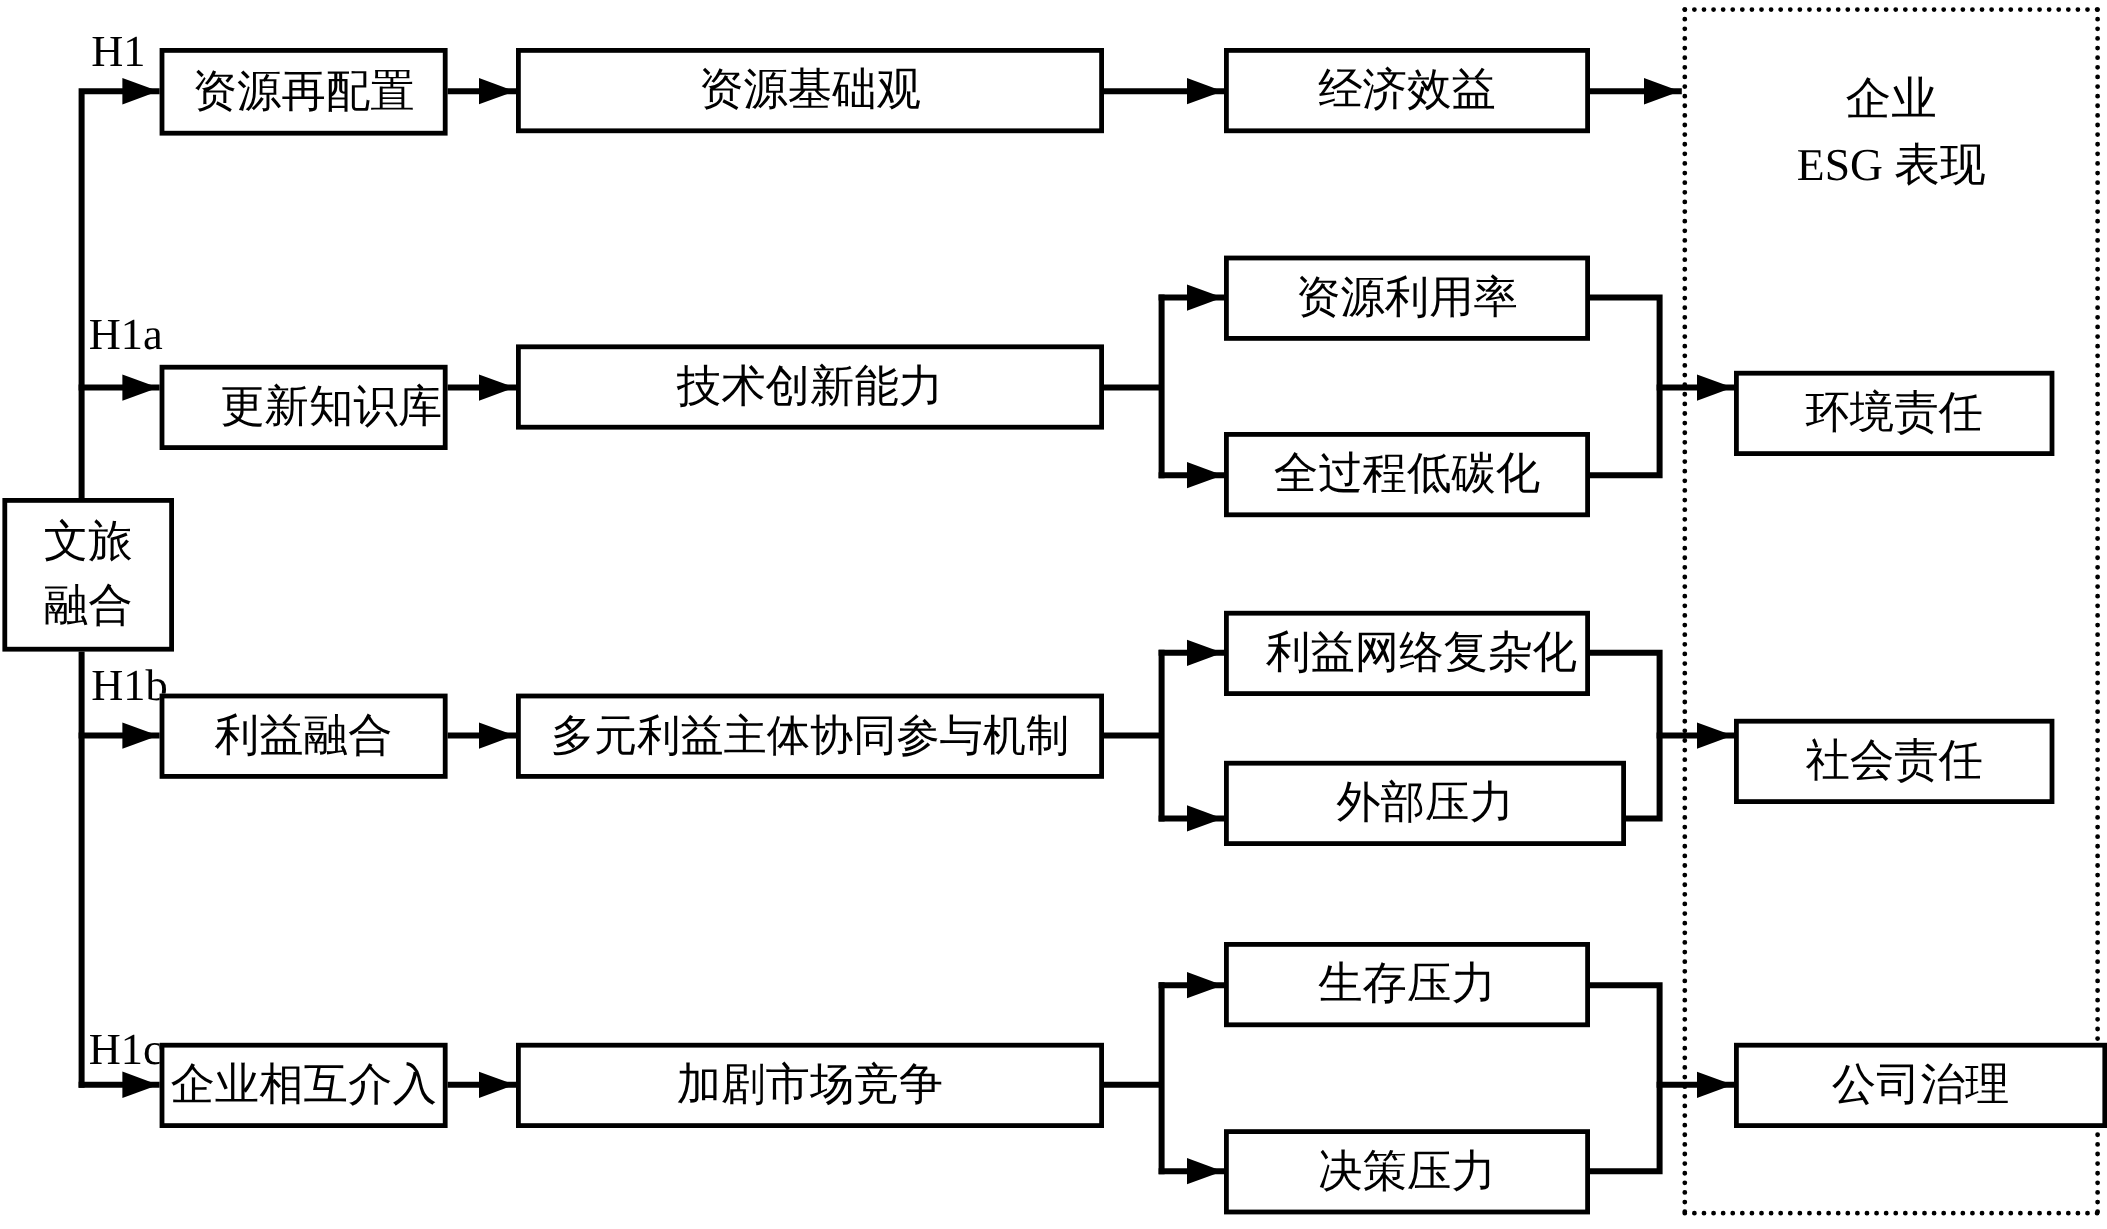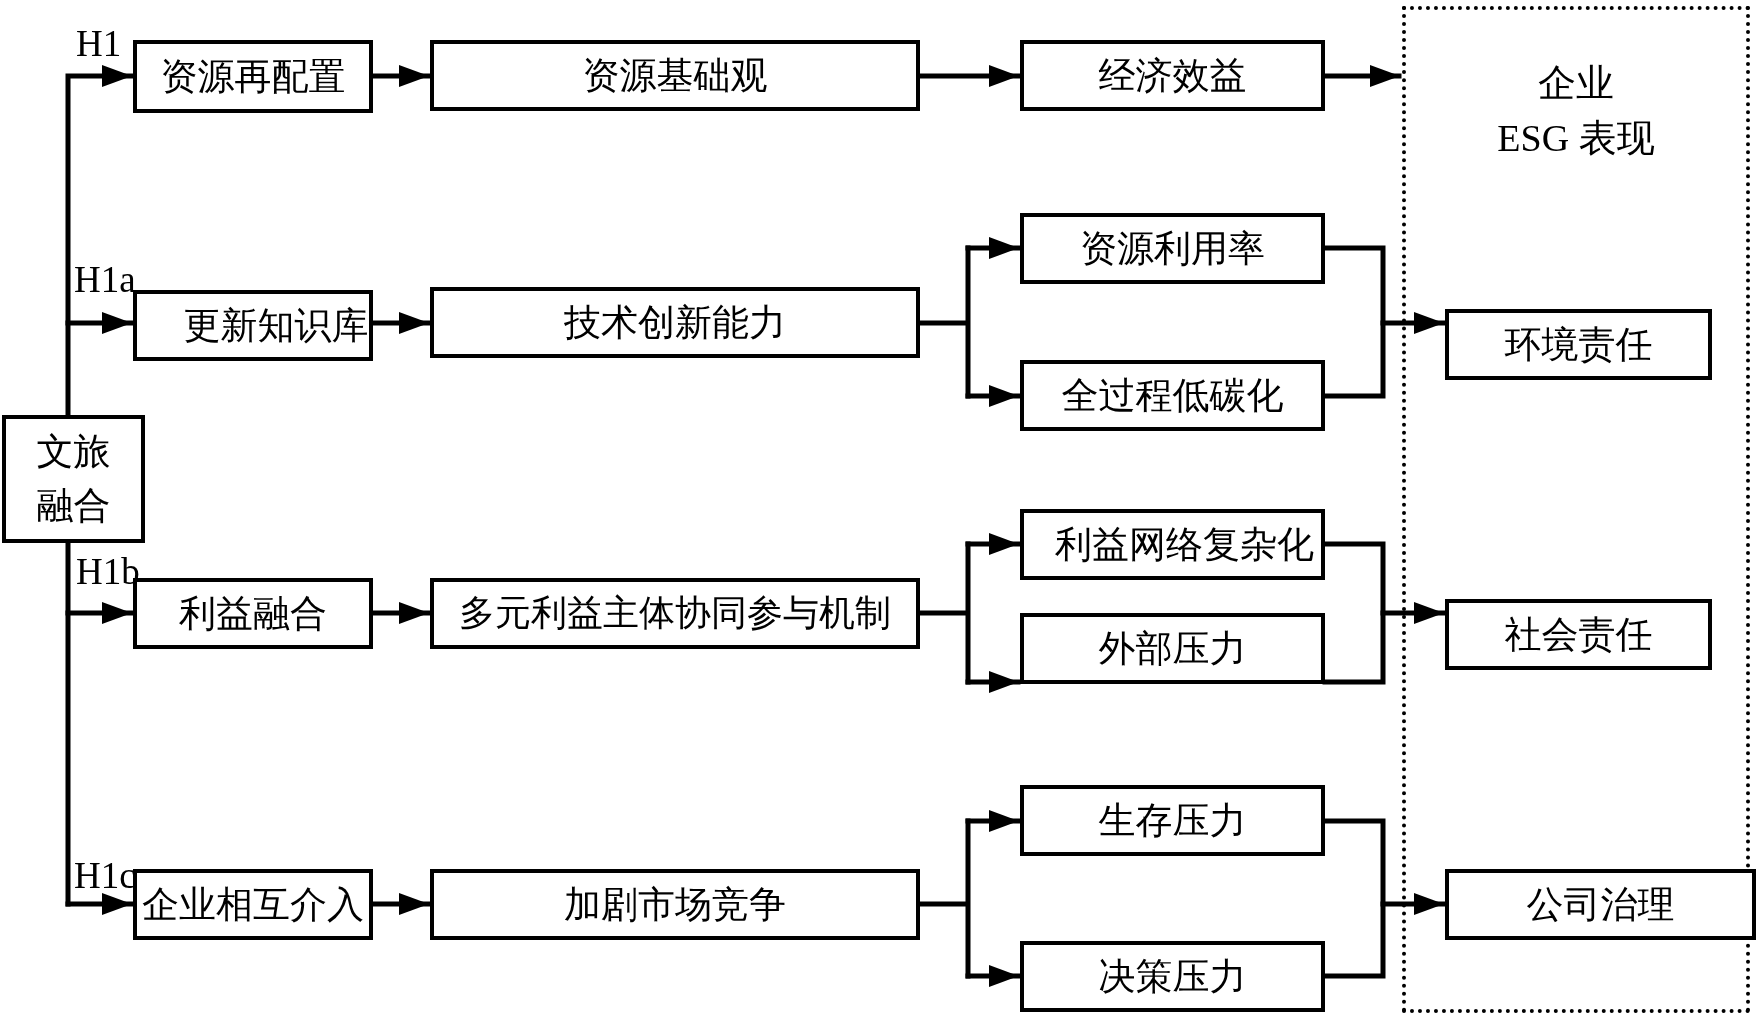--- a/index.html
+++ b/index.html
@@ -88,30 +88,30 @@
     <div>
       <span>文旅</span><br>
       <span>融合</span>
     </div>
   </div>
 
   <div class="node" style="left:133px; top:40px;  width:240px; height:73px;">资源再配置</div>
   <div class="node" style="left:430px; top:40px;  width:490px; height:71px;">资源基础观</div>
   <div class="node" style="left:1020px; top:40px; width:305px; height:71px;">经济效益</div>
 
-  <div class="node" style="left:133px; top:290px; width:240px; height:71px;padding-left:46px;">更新知识库</div>
+  <div class="node" style="left:133px; top:304px; width:240px; height:71px;padding-left:46px;">更新知识库</div>
   <div class="node" style="left:430px; top:287px; width:490px; height:71px;">技术创新能力</div>
   <div class="node" style="left:1020px; top:213px; width:305px; height:71px;">资源利用率</div>
   <div class="node" style="left:1020px; top:360px; width:305px; height:71px;">全过程低碳化</div>
   <div class="node" style="left:1445px; top:287px; width:267px; height:71px;margin-top:22px;">环境责任</div>
 
   <div class="node" style="left:133px; top:578px; width:240px; height:71px;">利益融合</div>
   <div class="node narrow" style="left:430px; top:578px; width:490px; height:71px;">多元利益主体协同参与机制</div>
   <div class="node" style="left:1020px; top:509px; width:305px; height:71px;padding-left:24px;">利益网络复杂化</div>
-  <div class="node" style="left:1020px; top:613px; width:305px; height:71px;">外部压力</div>
+  <div class="node" style="left:1020px; top:634px; width:335px; height:71px;">外部压力</div>
   <div class="node" style="left:1445px; top:578px; width:267px; height:71px;margin-top:21px;">社会责任</div>
 
   <div class="node" style="left:133px; top:869px; width:240px; height:71px;">企业相互介入</div>
   <div class="node" style="left:430px; top:869px; width:490px; height:71px;">加剧市场竞争</div>
   <div class="node" style="left:1020px; top:785px; width:305px; height:71px;">生存压力</div>
   <div class="node" style="left:1020px; top:941px; width:305px; height:71px;">决策压力</div>
   <div class="node" style="left:1445px; top:869px; width:311px; height:71px;">公司治理</div>
 
 </div>
 

